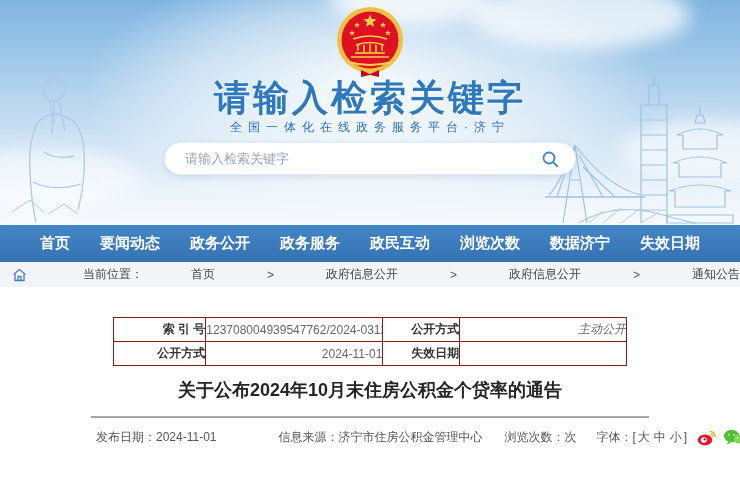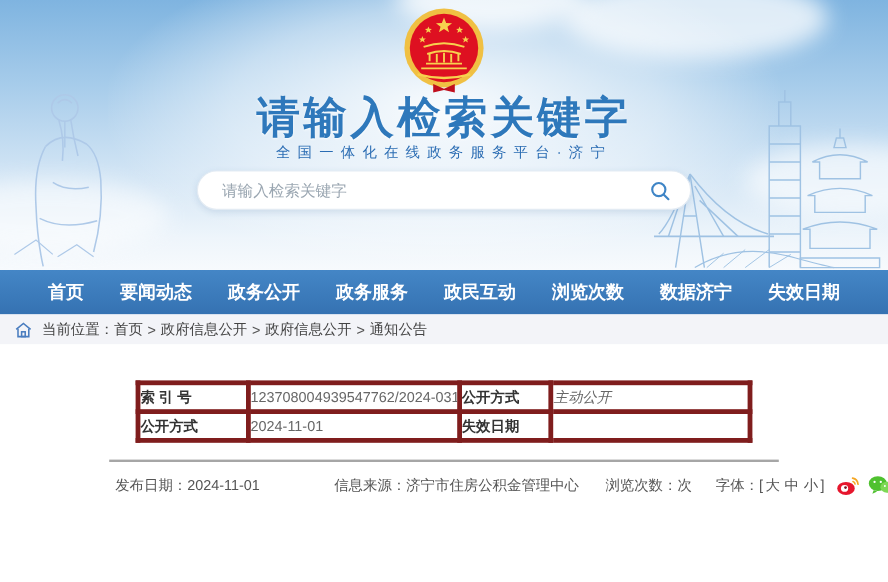--- a/index.html
+++ b/index.html
@@ -37,29 +37,29 @@
   .search-bar input::placeholder { color:#9aa6b1; }
   .search-btn { width:22px; height:22px; cursor:pointer; display:flex; align-items:center; justify-content:center; }
 
   
   .nav { width:740px; height:37px; background:linear-gradient(180deg,#4486c6,#3572b2);
     display:flex; align-items:center; justify-content:space-between; padding:0 40px; }
   .nav-item { color:#fff; font-size:15px; font-weight:bold; cursor:pointer; white-space:nowrap; }
 
   
   .crumb { width:740px; height:25px; background:#f3f4f8; display:flex; align-items:center;
-    padding-left:12px; font-size:12px; color:#444; }
+    padding-left:12px; font-size:12px; color:#444;gap:48px; }
   .crumb .home { margin-right:8px; display:flex; align-items:center; cursor:pointer; }
   .crumb a { color:#444; text-decoration:none; cursor:pointer; }
   .crumb .sep { margin:0 4px; color:#555; }
 
   
   .content { background:#fff; padding-top:30px; }
   table.info { width:514px; margin:0 auto; border-collapse:collapse; table-layout:fixed; }
-  table.info td { border:4px solid #7f1d1d; height:24px; text-align:left;
+  table.info td { border:1px solid #7f1d1d; height:24px; text-align:right;
     font-size:12px; color:#666; overflow:hidden; white-space:nowrap; }
   table.info td.lbl { font-weight:bold; color:#333; }
   .w1{width:18%;} .w2{width:34.5%;} .w3{width:15%;} .w4{width:32.5%;font-style:italic;}
 
   .doc-title { margin-top:12px; text-align:center; font-size:18px; font-weight:600; color:#252525; }
 
   .meta-line { width:558px; margin:14px auto 0; border-top:2px solid #a6a6a6; }
   .meta-row { width:548px; margin:10px auto 0; display:flex; align-items:center;
     font-size:12px; color:#555; }
   .meta-item { white-space:nowrap; }
@@ -190,20 +190,21 @@
     </tr>
     <tr>
       <td class="lbl">公开方式</td>
       <td>2024-11-01</td>
       <td class="lbl">失效日期</td>
       <td></td>
     </tr>
   </tbody>
     </table>
 
+  <div class="doc-title">关于公布2024年10月末住房公积金个贷率的通告</div>
 
   <div class="meta-line"></div>
 
   <div class="meta-row">
     <span class="meta-item m1">
       <span>发布日期：</span><span>2024-11-01</span>
     </span>
     <span class="meta-item m2">
       <span>信息来源：</span><span>济宁市住房公积金管理中心</span>
     </span>

